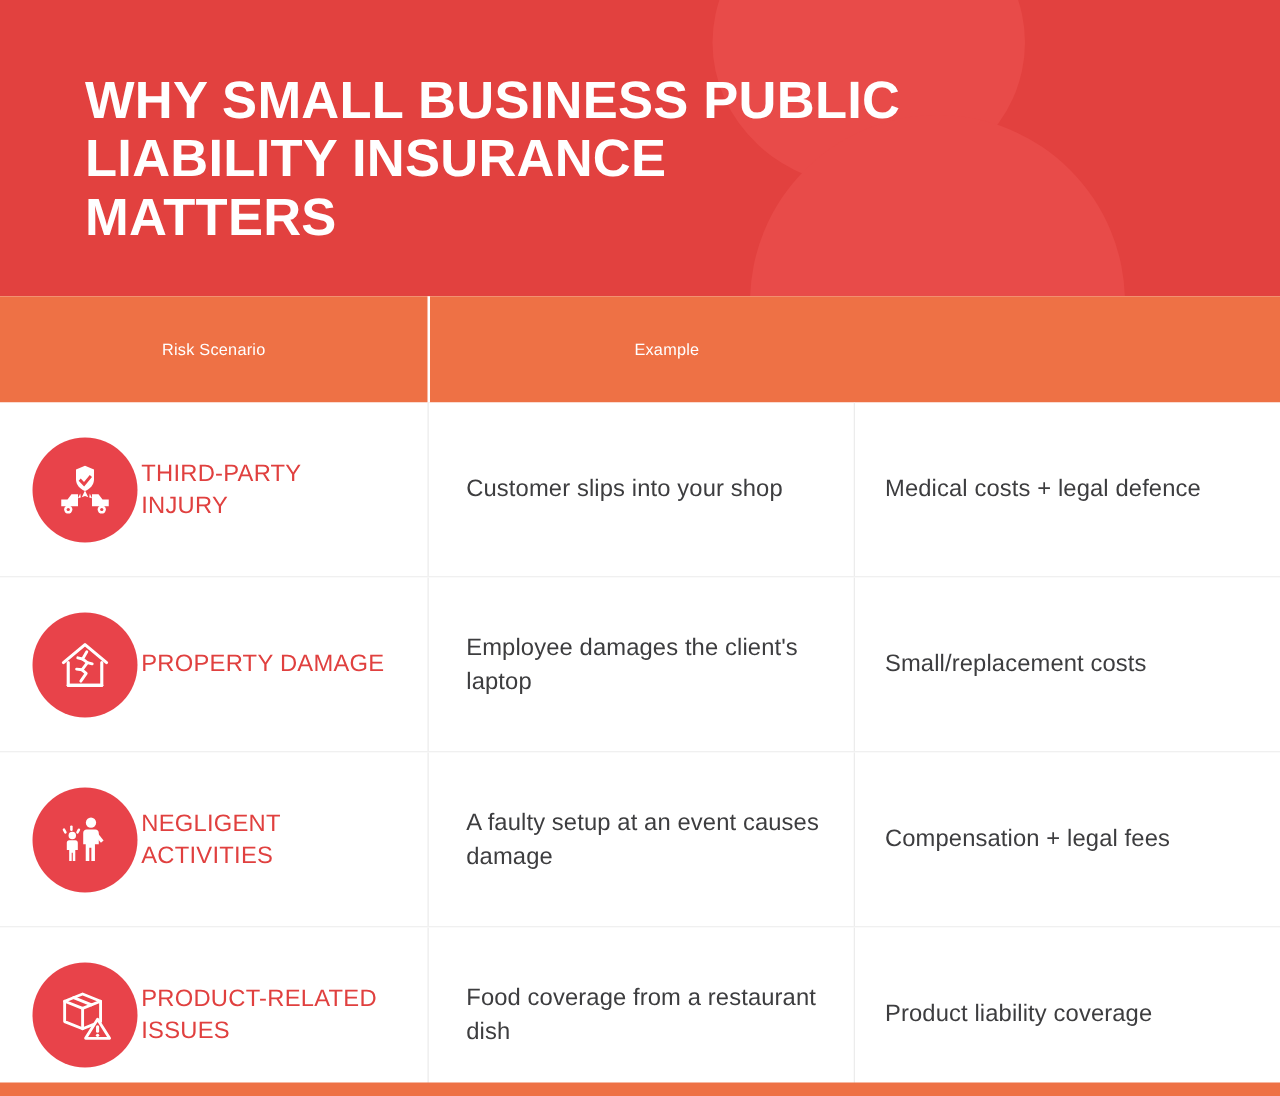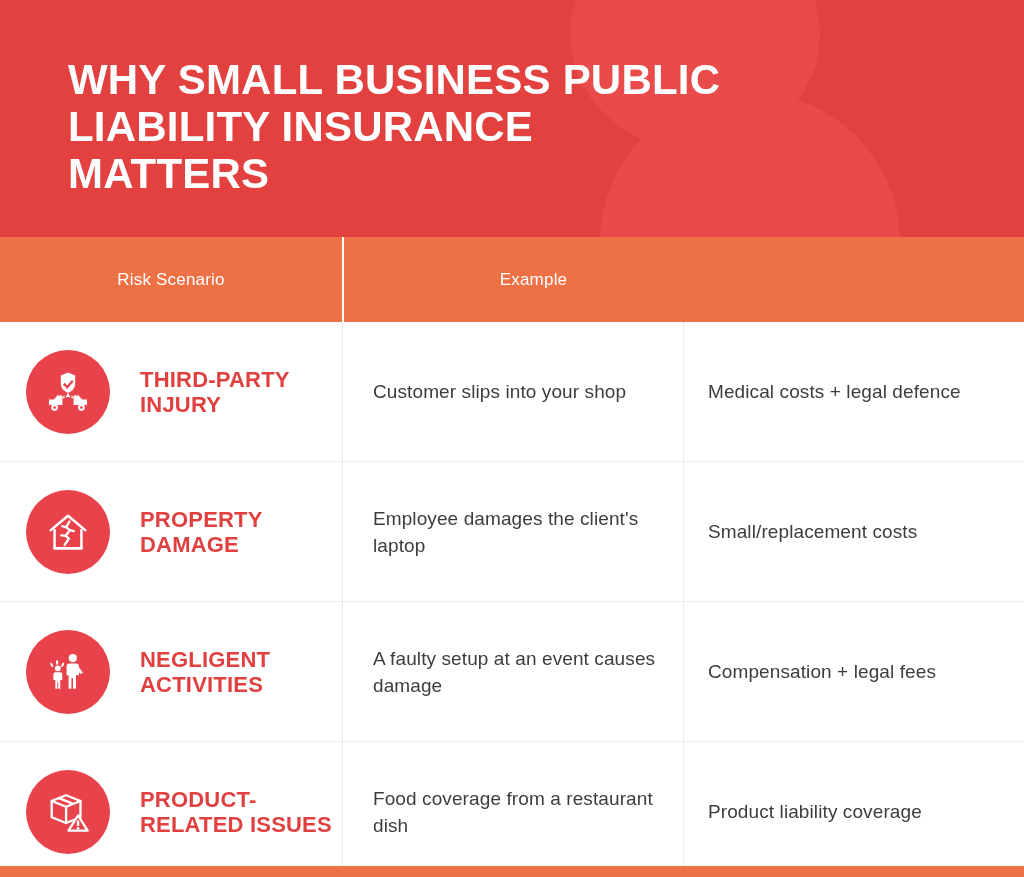--- a/index.html
+++ b/index.html
@@ -79,21 +79,21 @@
     height: 85px;
     background: #EE7145;
   }
 
   .th {
     height: 85px;
     display: flex;
     align-items: center;
     justify-content: center;
     color: #FFFFFF;
-    font-size: 17px;
+    font-size: 13px;
     font-weight: 400;
     letter-spacing: 0.2px;
     position: relative;
   }
   .th.col1 { width: 342px; }
   .th.col2 { width: 383px; }
   .th.col3 { width: 341px; }
   .th.col2::before,
   .th.col3::before {
     content: "";
@@ -140,24 +140,24 @@
     height: 84px;
     border-radius: 50%;
     background: #E8434A;
     display: flex;
     align-items: center;
     justify-content: center;
   }
   .icon-circle svg { display: block; }
 
   .risk-label {
-    margin-left: 30px;
+    margin-left: 3px;
     color: #E0403F;
-    font-weight: 700;
-    font-size: 22px;
+    font-weight: 400;
+    font-size: 19px;
     line-height: 25px;
     letter-spacing: 0.2px;
     text-transform: uppercase;
     max-width: 196px;
   }
 
   .cell-text {
     color: #3D3D3F;
     font-size: 19px;
     line-height: 27px;

